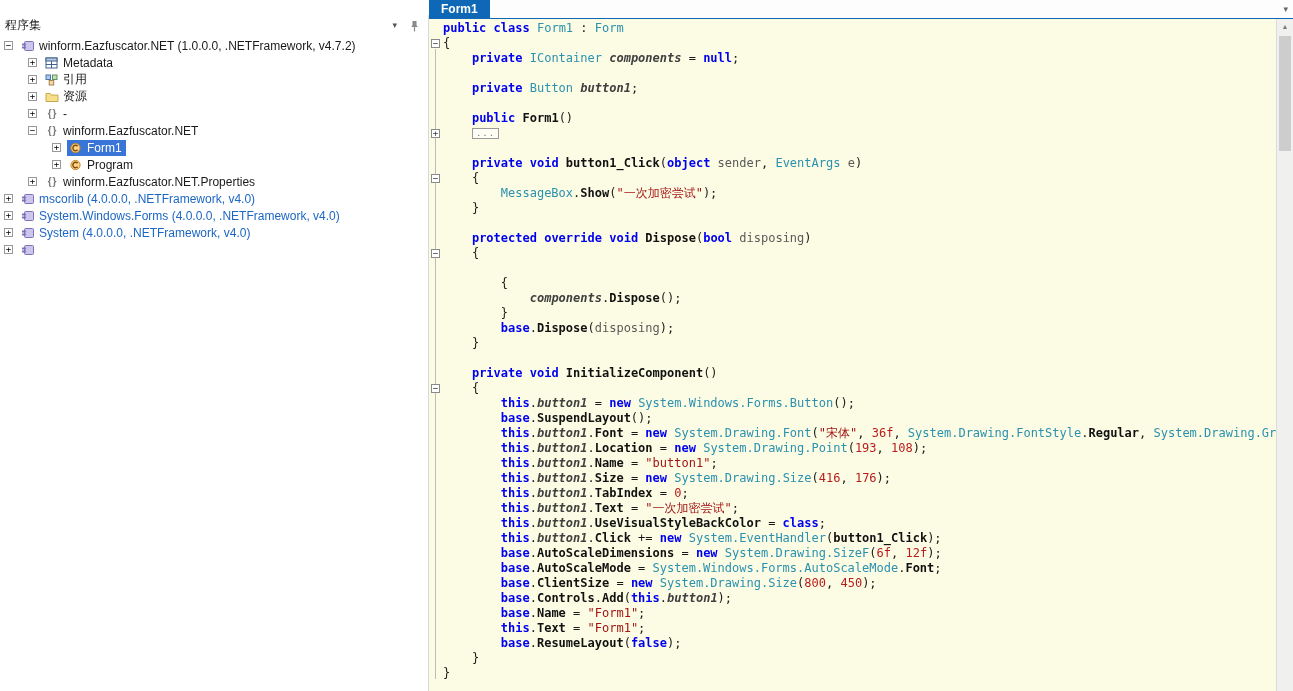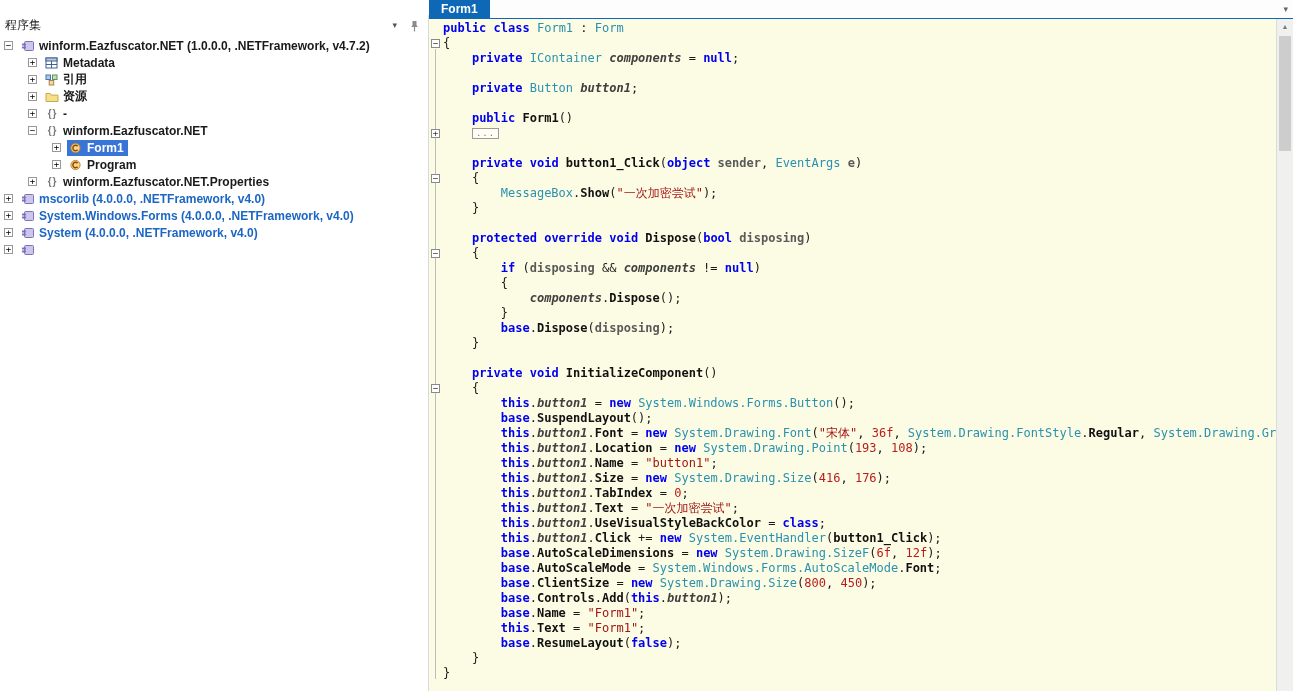--- a/index.html
+++ b/index.html
@@ -16,21 +16,21 @@
   .chev { font-size:9px; color:#555; cursor:pointer; line-height:9px; }
   .pin  { cursor:pointer; display:inline-flex; }
   .tree { flex:1; overflow:hidden; padding-top:3px; font-size:12px; }
   .tree-row { height:17px; display:flex; align-items:center; white-space:nowrap; cursor:pointer; }
   .expander { width:9px; height:9px; border:1px solid #989898; background:#fff;
     color:#000; font-size:9px; display:inline-flex; align-items:center; justify-content:center;
     margin-right:6px; flex:none; font-family:"DejaVu Sans Mono",monospace; line-height:7px; }
   .sel { display:inline-flex; align-items:center; height:16px; padding:0 4px 0 1px; }
   .tree-icon { width:15px; height:13px; margin-right:4px; display:inline-flex;
     align-items:center; justify-content:center; flex:none; }
-  .tree-label { color:#1a1a1a;font-weight:bold; }
+  .tree-label { color:#1a1a1a; }
   .tree-label.link { color:var(--link,#1c66c4); }
   .tree-row.selected .sel { background:var(--sel,#3875d7); }
   .tree-row.selected .tree-label { color:#fff; }
   .ns-glyph { color:#7a7a7a; font-weight:bold; font-size:10px; letter-spacing:-1px; }
 
   
   .right-pane { flex:1; min-width:0; display:flex; flex-direction:column; }
   .tab-strip { height:19px; flex:none; background:#fdfdfd;
     border-bottom:1px solid var(--tab-bg,#0e68b6); display:flex; align-items:stretch; position:relative; }
   .tab { background:var(--tab-bg,#0e68b6); color:#fff; font-size:12px; font-weight:bold;
@@ -49,21 +49,21 @@
     border:1px solid #8a8a8a; background:#fff; font-size:9px; line-height:7px;
     color:#333; font-family:"DejaVu Sans Mono",monospace; display:flex; align-items:center;
     justify-content:center; cursor:pointer; }
   .line-content { white-space:pre; }
   .tok-kw  { color:#0000f0; font-weight:bold; }
   .tok-ty  { color:#2b91af; }
   .tok-m   { color:#111; font-weight:bold; }
   .tok-fld { color:#404040; font-weight:bold; font-style:italic; }
   .tok-str { color:#a31515; }
   .tok-num { color:#b91c1c;margin-top:24px; }
-  .tok-pm  { color:#5a5a5a;font-weight:bold; }
+  .tok-pm  { color:#5a5a5a; }
   .tok-pn  { color:#1a1a1a; }
   .tok-collapse { display:inline-block; border:1px solid #9a9a9a; background:#fffef4;
     color:#7a7a7a; font-size:9px; line-height:9px; height:11px; padding:0 3px;
     vertical-align:1px; letter-spacing:1px; cursor:pointer; }
 
   .vscroll { width:17px; flex:none; background:#f0f0ee; border-left:1px solid #dcdcdc; position:relative; }
   .scroll-arrow { height:15px; display:flex; align-items:center; justify-content:center;
     font-size:7px; color:#7a7a7a; cursor:pointer; }
   .thumb { position:absolute; left:2px; right:2px; top:17px; height:115px; background:#cdcdcd; cursor:pointer; }
 </style>
@@ -318,21 +318,20 @@
               <span class="line-content"><span class="tok-pn">    </span><span class="tok-kw">protected</span><span class="tok-pn"> </span><span class="tok-kw">override</span><span class="tok-pn"> </span><span class="tok-kw">void</span><span class="tok-pn"> </span><span class="tok-m">Dispose</span><span class="tok-pn">(</span><span class="tok-kw">bool</span><span class="tok-pn"> </span><span class="tok-pm">disposing</span><span class="tok-pn">)</span></span>
             </div>
             <div class="code-line">
               <span class="fold-cell">
                 <span class="fold-box">−</span>
               </span>
               <span class="line-content"><span class="tok-pn">    {</span></span>
             </div>
             <div class="code-line">
               <span class="fold-cell"></span>
-              <span class="line-content"><span class="tok-pn">        </span><span class="tok-kw">if</span><span class="tok-pn"> (</span><span class="tok-pm">disposing</span><span class="tok-pn"> &amp;&amp; </span><span class="tok-fld">components</span><span class="tok-pn"> != </span><span class="tok-kw">null</span><span class="tok-pn">)</span></span>
             </div>
             <div class="code-line">
               <span class="fold-cell"></span>
               <span class="line-content"><span class="tok-pn">        {</span></span>
             </div>
             <div class="code-line">
               <span class="fold-cell"></span>
               <span class="line-content"><span class="tok-pn">            </span><span class="tok-fld">components</span><span class="tok-pn">.</span><span class="tok-m">Dispose</span><span class="tok-pn">();</span></span>
             </div>
             <div class="code-line">

